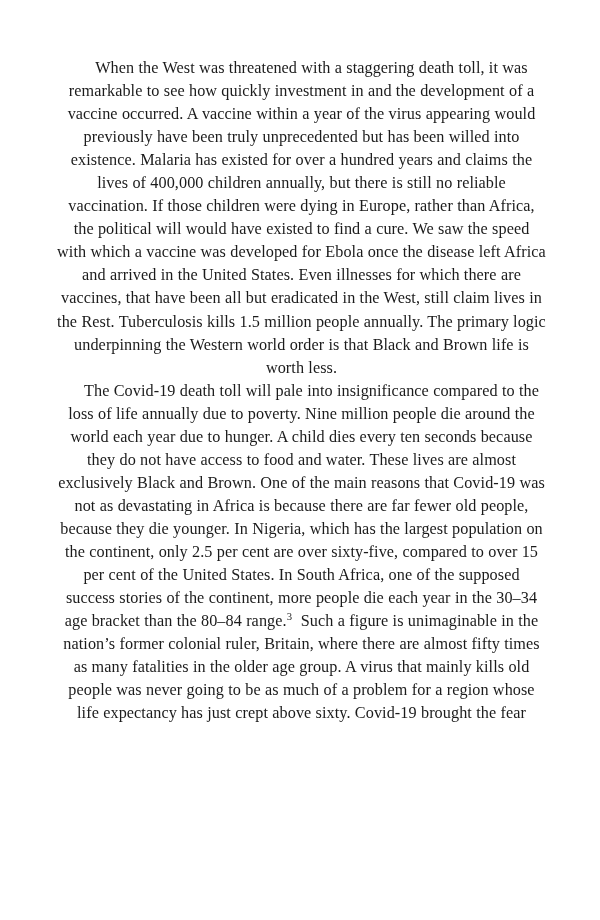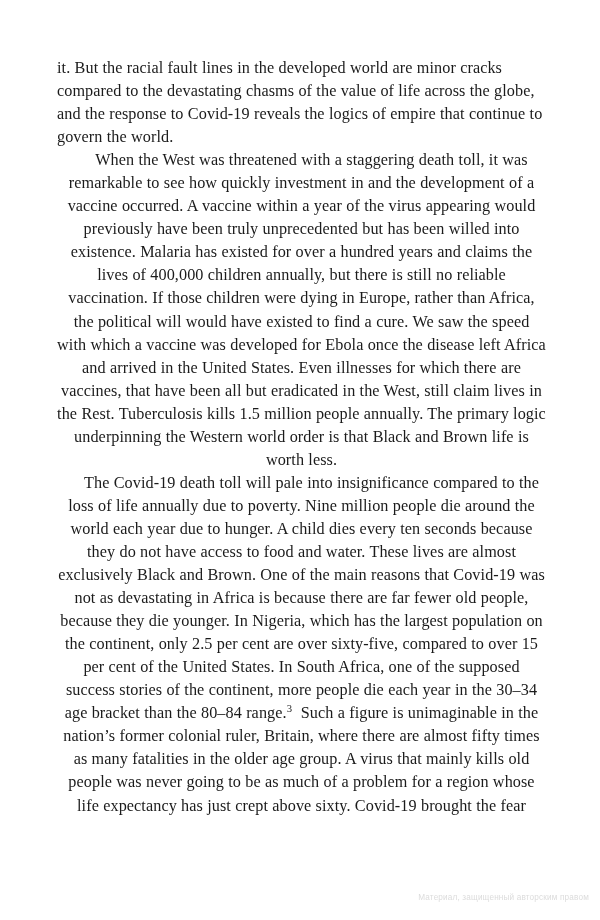--- a/index.html
+++ b/index.html
@@ -60,23 +60,21 @@
     user-select: none;
   }
 </style>
 </head>
 <body>
 
 <div class="page">
 
   <div class="text-column">
 
-    <p class="para">it. But the racial fault lines in the developed world are minor cracks compared to the devastating chasms of the value of life across the globe, and the response to Covid-19 reveals the logics of empire that continue to govern the world.</p>
 
     <p class="para indent">When the West was threatened with a staggering death toll, it was remarkable to see how quickly investment in and the development of a vaccine occurred. A vaccine within a year of the virus appearing would previously have been truly unprecedented but has been willed into existence. Malaria has existed for over a hundred years and claims the lives of 400,000 children annually, but there is still no reliable vaccination. If those children were dying in Europe, rather than Africa, the political will would have existed to find a cure. We saw the speed with which a vaccine was developed for Ebola once the disease left Africa and arrived in the United States. Even illnesses for which there are vaccines, that have been all but eradicated in the West, still claim lives in the Rest. Tuberculosis kills 1.5 million people annually. The primary logic underpinning the Western world order is that Black and Brown life is worth less.</p>
 
     <p class="para indent"><span>The Covid-19 death toll will pale into insignificance compared to the loss of life annually due to poverty. Nine million people die around the world each year due to hunger. A child dies every ten seconds because they do not have access to food and water. These lives are almost exclusively Black and Brown. One of the main reasons that Covid-19 was not as devastating in Africa is because there are far fewer old people, because they die younger. In Nigeria, which has the largest population on the continent, only 2.5 per cent are over sixty-five, compared to over 15 per cent of the United States. In South Africa, one of the supposed success stories of the continent, more people die each year in the 30–34 age bracket than the 80–84 range.</span><sup class="footnote-ref">3</sup><span>&nbsp; Such a figure is unimaginable in the nation’s former colonial ruler, Britain, where there are almost fifty times as many fatalities in the older age group. A virus that mainly kills old people was never going to be as much of a problem for a region whose life expectancy has just crept above sixty. Covid-19 brought the fear</span></p>
 
   </div>
 
-  <div class="watermark">Материал, защищенный авторским правом</div>
 
 </div>
 
 </body></html>

